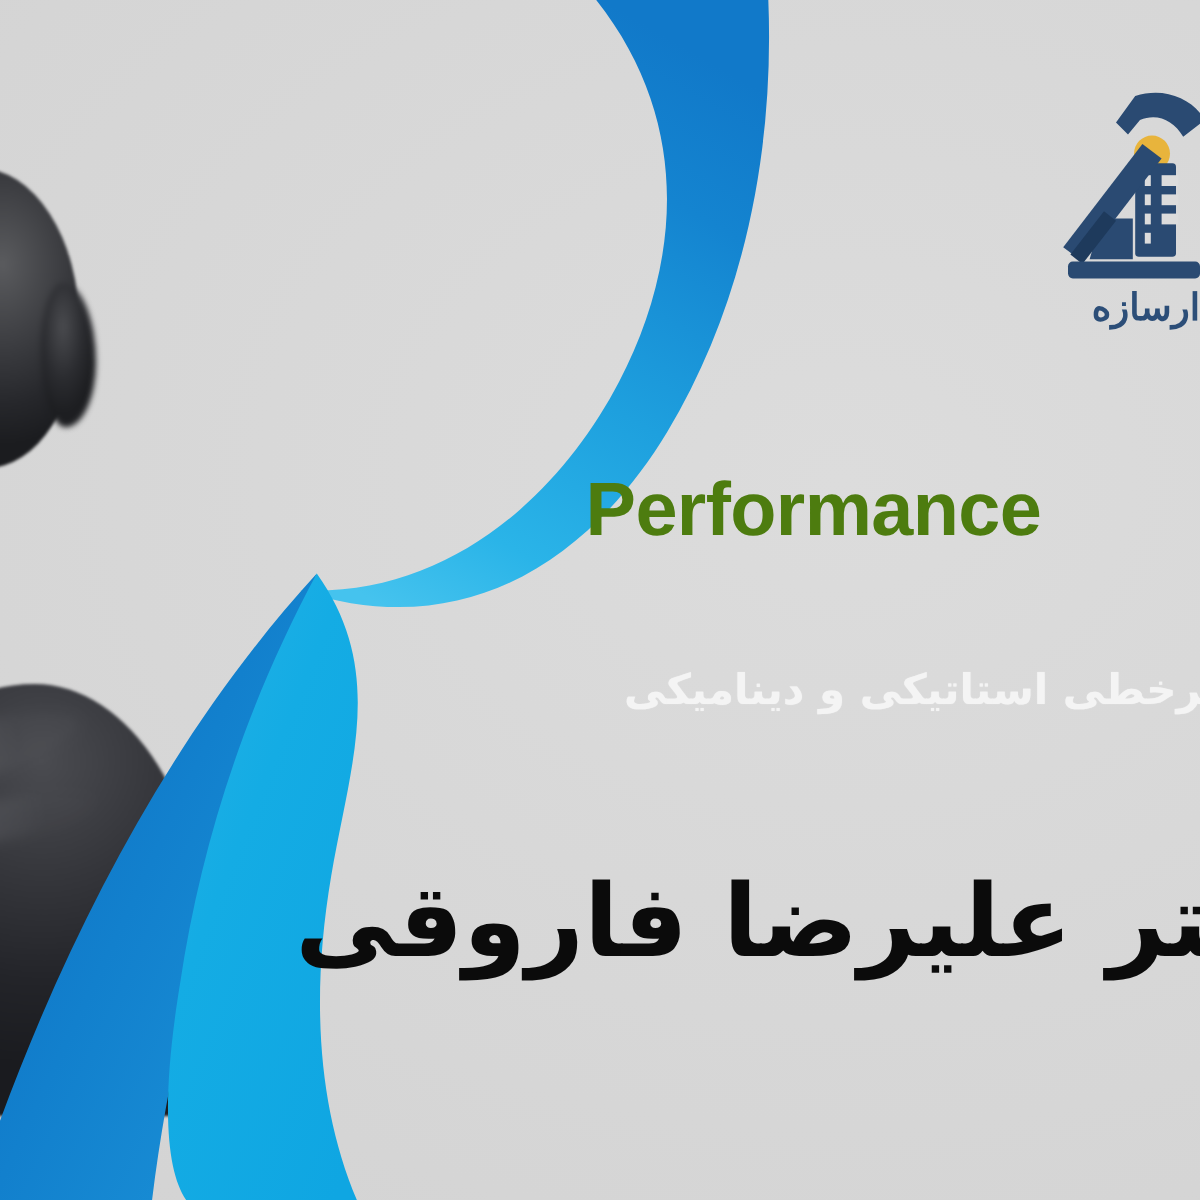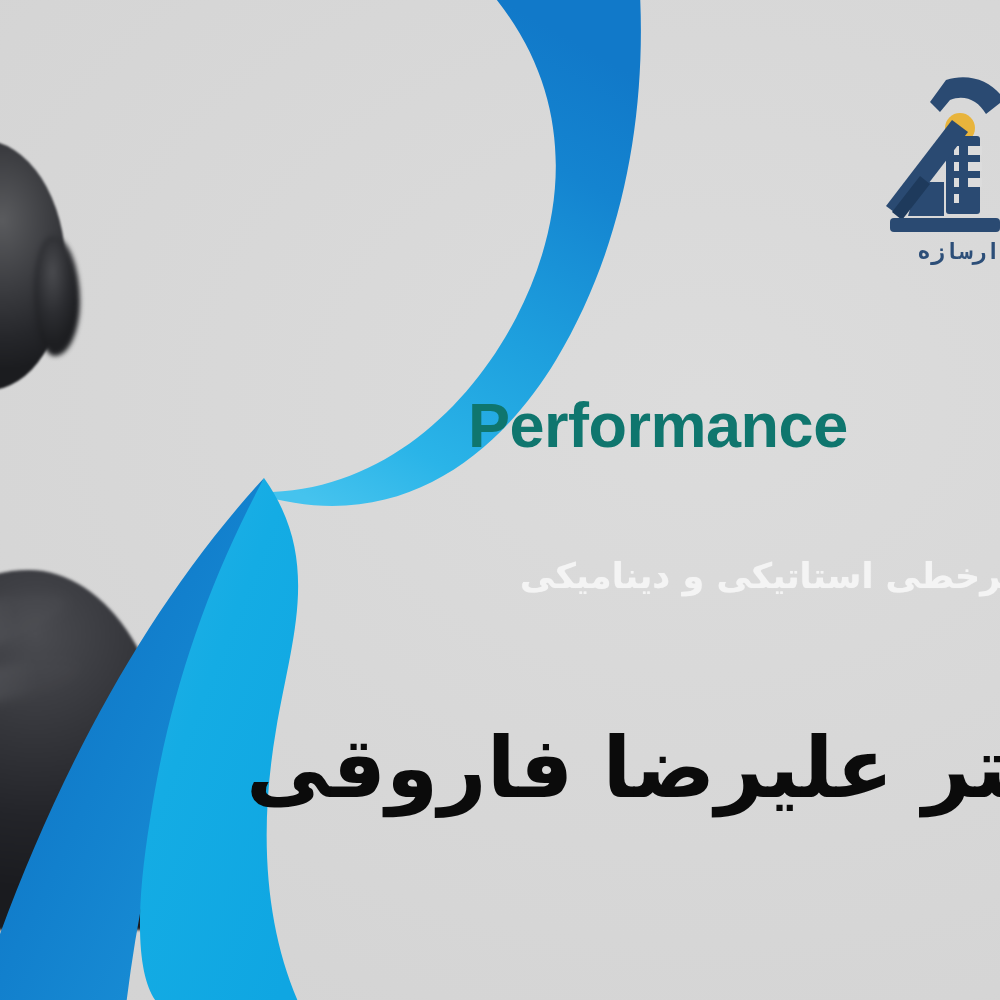--- a/index.html
+++ b/index.html
@@ -104,37 +104,37 @@
     height: 230px;
   }
   .logo-mark { position:absolute; left:0; top:0; width:132px; height:170px; }
   .logo-word {
     position: absolute;
     left: -2px;
     top: 172px;
     width: 128px;
     text-align: right;
     direction: rtl;
-    font-size: 23px;
+    font-size: 31px;
     font-weight: 700;
     letter-spacing: -0.5px;
     color: #2c4e78;
-    font-family: Liberation Mono, monospace;
+    font-family: Liberation Sans, sans-serif;
     white-space: nowrap;
     overflow: visible;
   }
 
   
   .title {
     position: absolute;
-    left: 468px;
+    left: 488px;
     top: 392px;
     font-size: 63px;
     font-weight: 700;
-    color: #0f766e;
+    color: #4d7c0f;
     letter-spacing: -0.5px;
     white-space: nowrap;
     line-height: 1.05;
   }
   .subtitle {
     position: absolute;
     right: -122px;
     top: 556px;
     direction: rtl;
     font-size: 35px;

